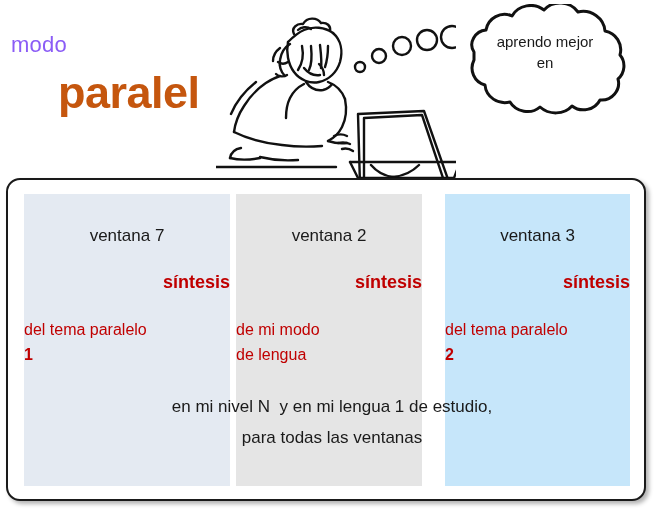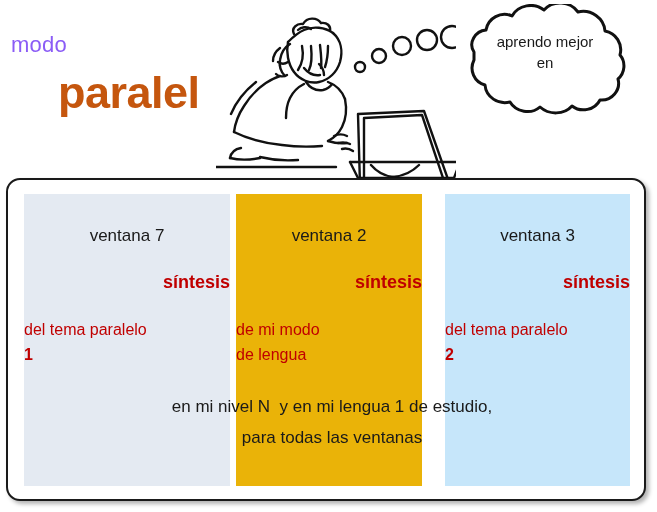--- a/index.html
+++ b/index.html
@@ -90,21 +90,21 @@
     box-shadow: 3px 3px 4px rgba(0,0,0,0.30);
   }
 
   
   .column {
     position: absolute;
     top: 14px;
     height: 292px;
   }
   #column-1 { left: 16px;  width: 206px; background: #e4eaf2; }
-  #column-2 { left: 228px; width: 186px; background: #eab308; }
+  #column-2 { left: 228px; width: 186px; background: #e5e5e5; }
   #column-3 { left: 437px; width: 185px; background: #c6e6fa; }
 
   .column-title {
     position: absolute;
     top: 31px;
     left: 0;
     width: 100%;
     text-align: center;
     font-size: 17px;
     line-height: 22px;

